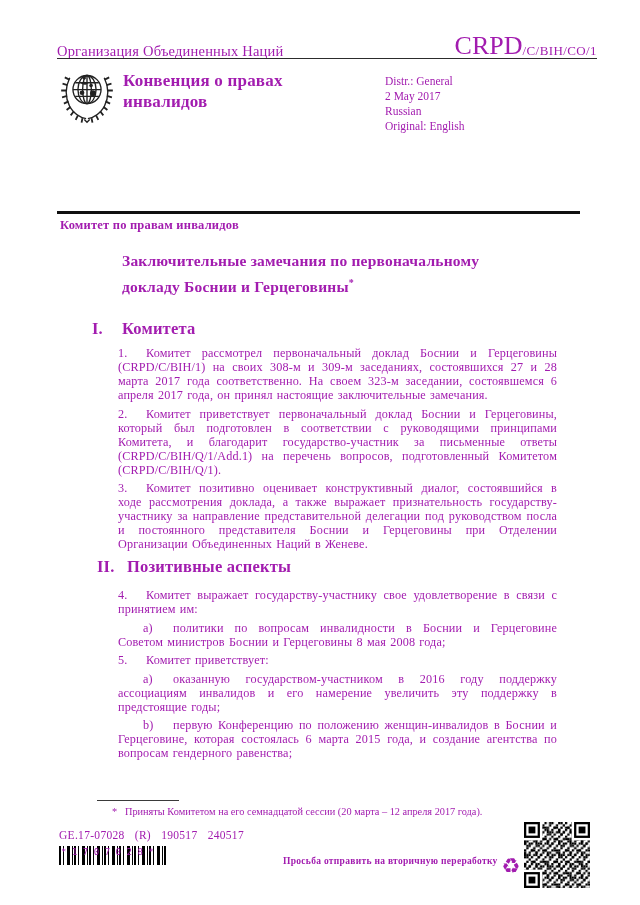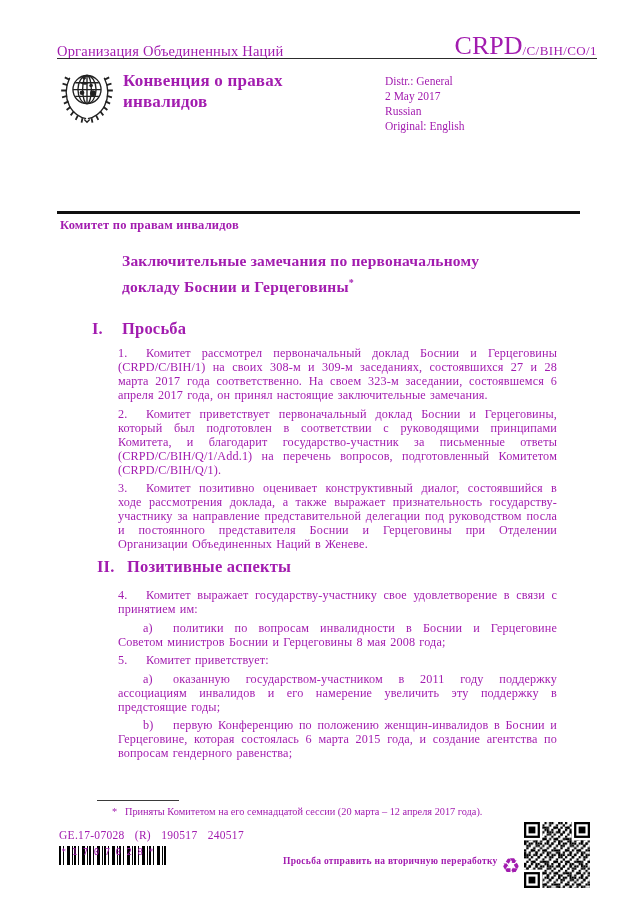--- a/index.html
+++ b/index.html
@@ -99,32 +99,32 @@
     <div>Original: English</div>
   </div>
 
   <div class="rule-thick"></div>
   <div class="committee">Комитет по правам инвалидов</div>
 
   <div class="body">
     <h1 class="doc-title"><span>Заключительные замечания по первоначальному докладу Боснии и Герцеговины</span><sup class="title-note">*</sup></h1>
 
     <div class="section sec-intro">
-      <div class="section-heading"><span class="roman">I.</span><span>Просьба</span></div>
+      <div class="section-heading"><span class="roman">I.</span><span>Комитета</span></div>
       <p class="para"><span class="pnum">1.</span><span>Комитет рассмотрел первоначальный доклад Боснии и Герцеговины (CRPD/C/BIH/1) на своих 308-м и 309-м заседаниях, состоявшихся 27 и 28 марта 2017 года соответственно. На своем 323-м заседании, состоявшемся 6 апреля 2017 года, он принял настоящие заключительные замечания.</span></p>
       <p class="para"><span class="pnum">2.</span><span>Комитет приветствует первоначальный доклад Боснии и Герцеговины, который был подготовлен в соответствии с руководящими принципами Комитета, и благодарит государство-участник за письменные ответы (CRPD/C/BIH/Q/1/Add.1) на перечень вопросов, подготовленный Комитетом (CRPD/C/BIH/Q/1).</span></p>
       <p class="para"><span class="pnum">3.</span><span>Комитет позитивно оценивает конструктивный диалог, состоявшийся в ходе рассмотрения доклада, а также выражает признательность государству-участнику за направление представительной делегации под руководством посла и постоянного представителя Боснии и Герцеговины при Отделении Организации Объединенных Наций в Женеве.</span></p>
     </div>
 
     <div class="section sec-positive">
       <div class="section-heading"><span class="roman">II.</span><span>Позитивные аспекты</span></div>
       <p class="para"><span class="pnum">4.</span><span>Комитет выражает государству-участнику свое удовлетворение в связи с принятием им:</span></p>
       <p class="subitem"><span class="letter">a)</span><span>политики по вопросам инвалидности в Боснии и Герцеговине Советом министров Боснии и Герцеговины 8 мая 2008 года;</span></p>
       <p class="para"><span class="pnum">5.</span><span>Комитет приветствует:</span></p>
-      <p class="subitem"><span class="letter">a)</span><span>оказанную государством-участником в 2011 году поддержку ассоциациям инвалидов и его намерение увеличить эту поддержку в предстоящие годы;</span></p>
+      <p class="subitem"><span class="letter">a)</span><span>оказанную государством-участником в 2016 году поддержку ассоциациям инвалидов и его намерение увеличить эту поддержку в предстоящие годы;</span></p>
       <p class="subitem"><span class="letter">b)</span><span>первую Конференцию по положению женщин-инвалидов в Боснии и Герцеговине, которая состоялась 6 марта 2015 года, и создание агентства по вопросам гендерного равенства;</span></p>
     </div>
   </div>
 
   <div class="fn-rule"></div>
   <div class="footnote"><span class="fn-marker">*</span><span>Приняты Комитетом на его семнадцатой сессии (20 марта – 12 апреля 2017 года).</span></div>
 
   <div class="ge-number">GE.17-07028 (R) 190517 240517</div>
   <div class="barcode"></div>
   <div class="barcode-text">*1707028*</div>

